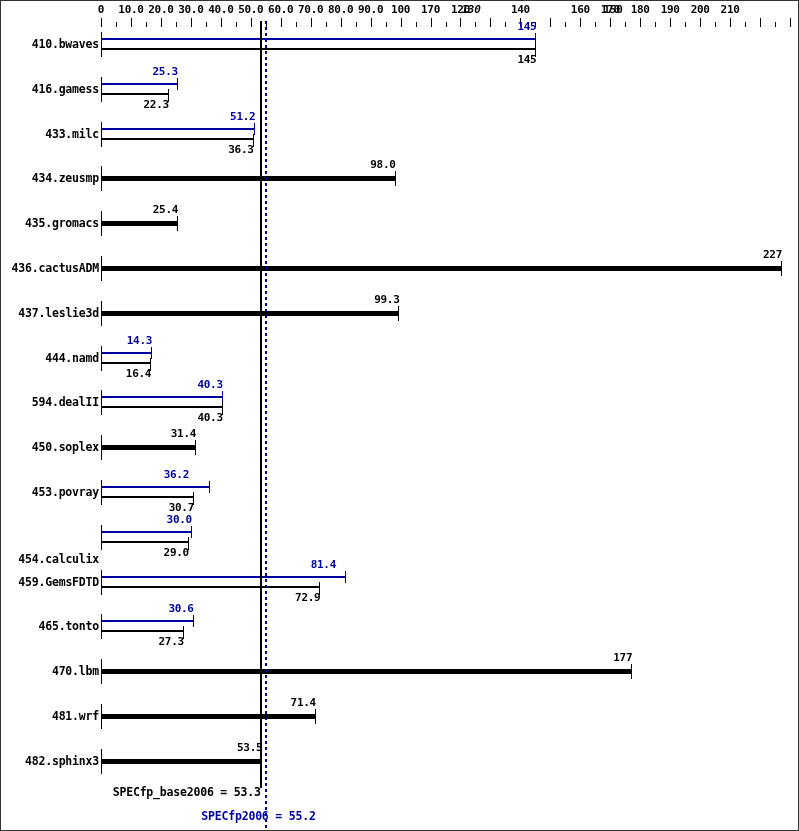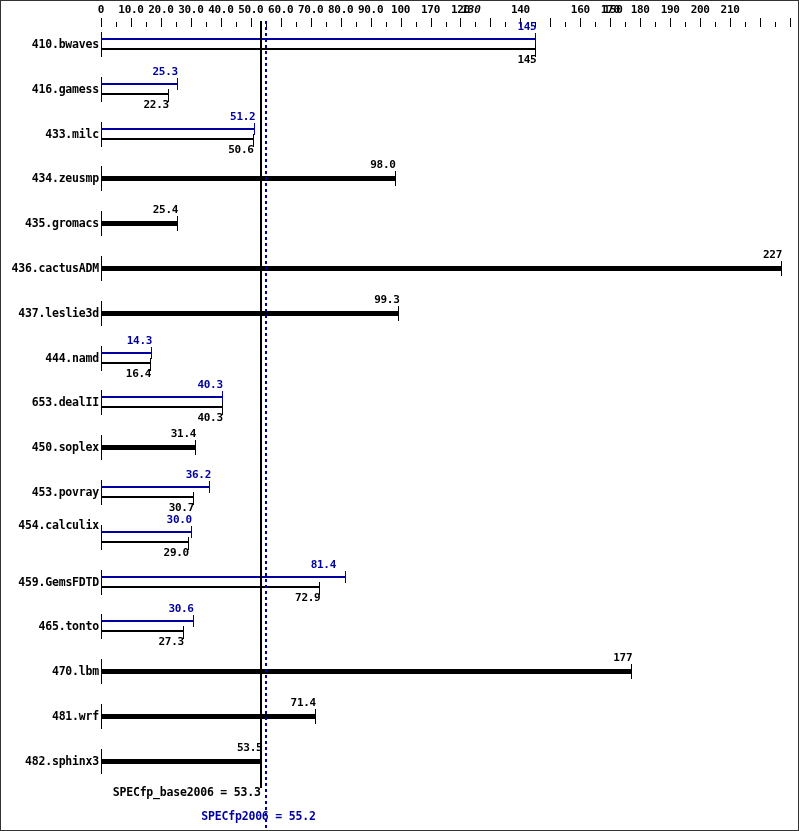--- a/index.html
+++ b/index.html
@@ -198,21 +198,21 @@
       <div class="bar" style="left: 100px; top: 91.8px; width: 66.803px; height: 2px;"></div>
       <div class="bar-cap" style="left: 166.803px; top: 87.8px; height: 13px;"></div>
       <div class="val-label" style="right: 631.197px; top: 96.8px;">22.3</div>
       <div class="bench-name" style="right: 701px; top: 125.6px;">433.milc</div>
       <div class="row-stub" style="left: 100px; top: 120.6px; height: 25px;"></div>
       <div class="bar bar-peak" style="left: 100px; top: 126.6px; width: 153.377px; height: 2px;"></div>
       <div class="bar-cap bar-cap-peak" style="left: 253.377px; top: 121.6px; height: 12px;"></div>
       <div class="val-label val-peak" style="right: 544.623px; top: 108.6px;">51.2</div>
       <div class="bar" style="left: 100px; top: 136.6px; width: 151.58px; height: 2px;"></div>
       <div class="bar-cap" style="left: 251.58px; top: 132.6px; height: 13px;"></div>
-      <div class="val-label" style="right: 546.42px; top: 141.6px;">50.6</div>
+      <div class="val-label" style="right: 546.42px; top: 141.6px;">36.3</div>
       <div class="bench-name" style="right: 701px; top: 170.4px;">434.zeusmp</div>
       <div class="row-stub" style="left: 100px; top: 165.4px; height: 25px;"></div>
       <div class="bar" style="left: 100px; top: 175.4px; width: 293.574px; height: 5px;"></div>
       <div class="bar-cap" style="left: 393.574px; top: 170.4px; height: 15px;"></div>
       <div class="val-label" style="right: 404.426px; top: 157.4px;">98.0</div>
       <div class="bench-name" style="right: 701px; top: 215.2px;">435.gromacs</div>
       <div class="row-stub" style="left: 100px; top: 210.2px; height: 25px;"></div>
       <div class="bar" style="left: 100px; top: 220.2px; width: 76.0896px; height: 5px;"></div>
       <div class="bar-cap" style="left: 176.09px; top: 215.2px; height: 15px;"></div>
       <div class="val-label" style="right: 621.91px; top: 202.2px;">25.4</div>
@@ -227,42 +227,42 @@
       <div class="bar-cap" style="left: 397.468px; top: 304.8px; height: 15px;"></div>
       <div class="val-label" style="right: 400.532px; top: 291.8px;">99.3</div>
       <div class="bench-name" style="right: 701px; top: 349.6px;">444.namd</div>
       <div class="row-stub" style="left: 100px; top: 344.6px; height: 25px;"></div>
       <div class="bar bar-peak" style="left: 100px; top: 350.6px; width: 50.0274px; height: 2px;"></div>
       <div class="bar-cap bar-cap-peak" style="left: 150.027px; top: 345.6px; height: 12px;"></div>
       <div class="val-label val-peak" style="right: 647.973px; top: 332.6px;">14.3</div>
       <div class="bar" style="left: 100px; top: 360.6px; width: 49.1287px; height: 2px;"></div>
       <div class="bar-cap" style="left: 149.129px; top: 356.6px; height: 13px;"></div>
       <div class="val-label" style="right: 648.871px; top: 365.6px;">16.4</div>
-      <div class="bench-name" style="right: 701px; top: 394.4px;">653.dealII</div>
+      <div class="bench-name" style="right: 701px; top: 394.4px;">594.dealII</div>
       <div class="row-stub" style="left: 100px; top: 389.4px; height: 25px;"></div>
       <div class="bar bar-peak" style="left: 100px; top: 395.4px; width: 120.725px; height: 2px;"></div>
       <div class="bar-cap bar-cap-peak" style="left: 220.725px; top: 390.4px; height: 12px;"></div>
       <div class="val-label val-peak" style="right: 577.275px; top: 377.4px;">40.3</div>
       <div class="bar" style="left: 100px; top: 405.4px; width: 120.725px; height: 2px;"></div>
       <div class="bar-cap" style="left: 220.725px; top: 401.4px; height: 13px;"></div>
       <div class="val-label" style="right: 577.275px; top: 410.4px;">40.3</div>
       <div class="bench-name" style="right: 701px; top: 439.2px;">450.soplex</div>
       <div class="row-stub" style="left: 100px; top: 434.2px; height: 25px;"></div>
       <div class="bar" style="left: 100px; top: 444.2px; width: 94.0635px; height: 5px;"></div>
       <div class="bar-cap" style="left: 194.063px; top: 439.2px; height: 15px;"></div>
       <div class="val-label" style="right: 603.937px; top: 426.2px;">31.4</div>
       <div class="bench-name" style="right: 701px; top: 484px;">453.povray</div>
       <div class="row-stub" style="left: 100px; top: 479px; height: 25px;"></div>
       <div class="bar bar-peak" style="left: 100px; top: 485px; width: 108.443px; height: 2px;"></div>
       <div class="bar-cap bar-cap-peak" style="left: 208.443px; top: 480px; height: 12px;"></div>
-      <div class="val-label val-peak" style="right: 589px; top: 467px;">36.2</div>
+      <div class="val-label val-peak" style="right: 611px; top: 467px;">36.2</div>
       <div class="bar" style="left: 100px; top: 495px; width: 91.9665px; height: 2px;"></div>
       <div class="bar-cap" style="left: 191.967px; top: 491px; height: 13px;"></div>
       <div class="val-label" style="right: 606.033px; top: 500px;">30.7</div>
-      <div class="bench-name" style="right: 701px; top: 517px;">454.calculix</div>
+      <div class="bench-name" style="right: 701px; top: 551px;">454.calculix</div>
       <div class="row-stub" style="left: 100px; top: 523.8px; height: 25px;"></div>
       <div class="bar bar-peak" style="left: 100px; top: 529.8px; width: 89.8696px; height: 2px;"></div>
       <div class="bar-cap bar-cap-peak" style="left: 189.87px; top: 524.8px; height: 12px;"></div>
       <div class="val-label val-peak" style="right: 608.13px; top: 511.8px;">30.0</div>
       <div class="bar" style="left: 100px; top: 539.8px; width: 86.8739px; height: 2px;"></div>
       <div class="bar-cap" style="left: 186.874px; top: 535.8px; height: 13px;"></div>
       <div class="val-label" style="right: 611.126px; top: 544.8px;">29.0</div>
       <div class="bench-name" style="right: 701px; top: 573.6px;">459.GemsFDTD</div>
       <div class="row-stub" style="left: 100px; top: 568.6px; height: 25px;"></div>
       <div class="bar bar-peak" style="left: 100px; top: 574.6px; width: 243.846px; height: 2px;"></div>

